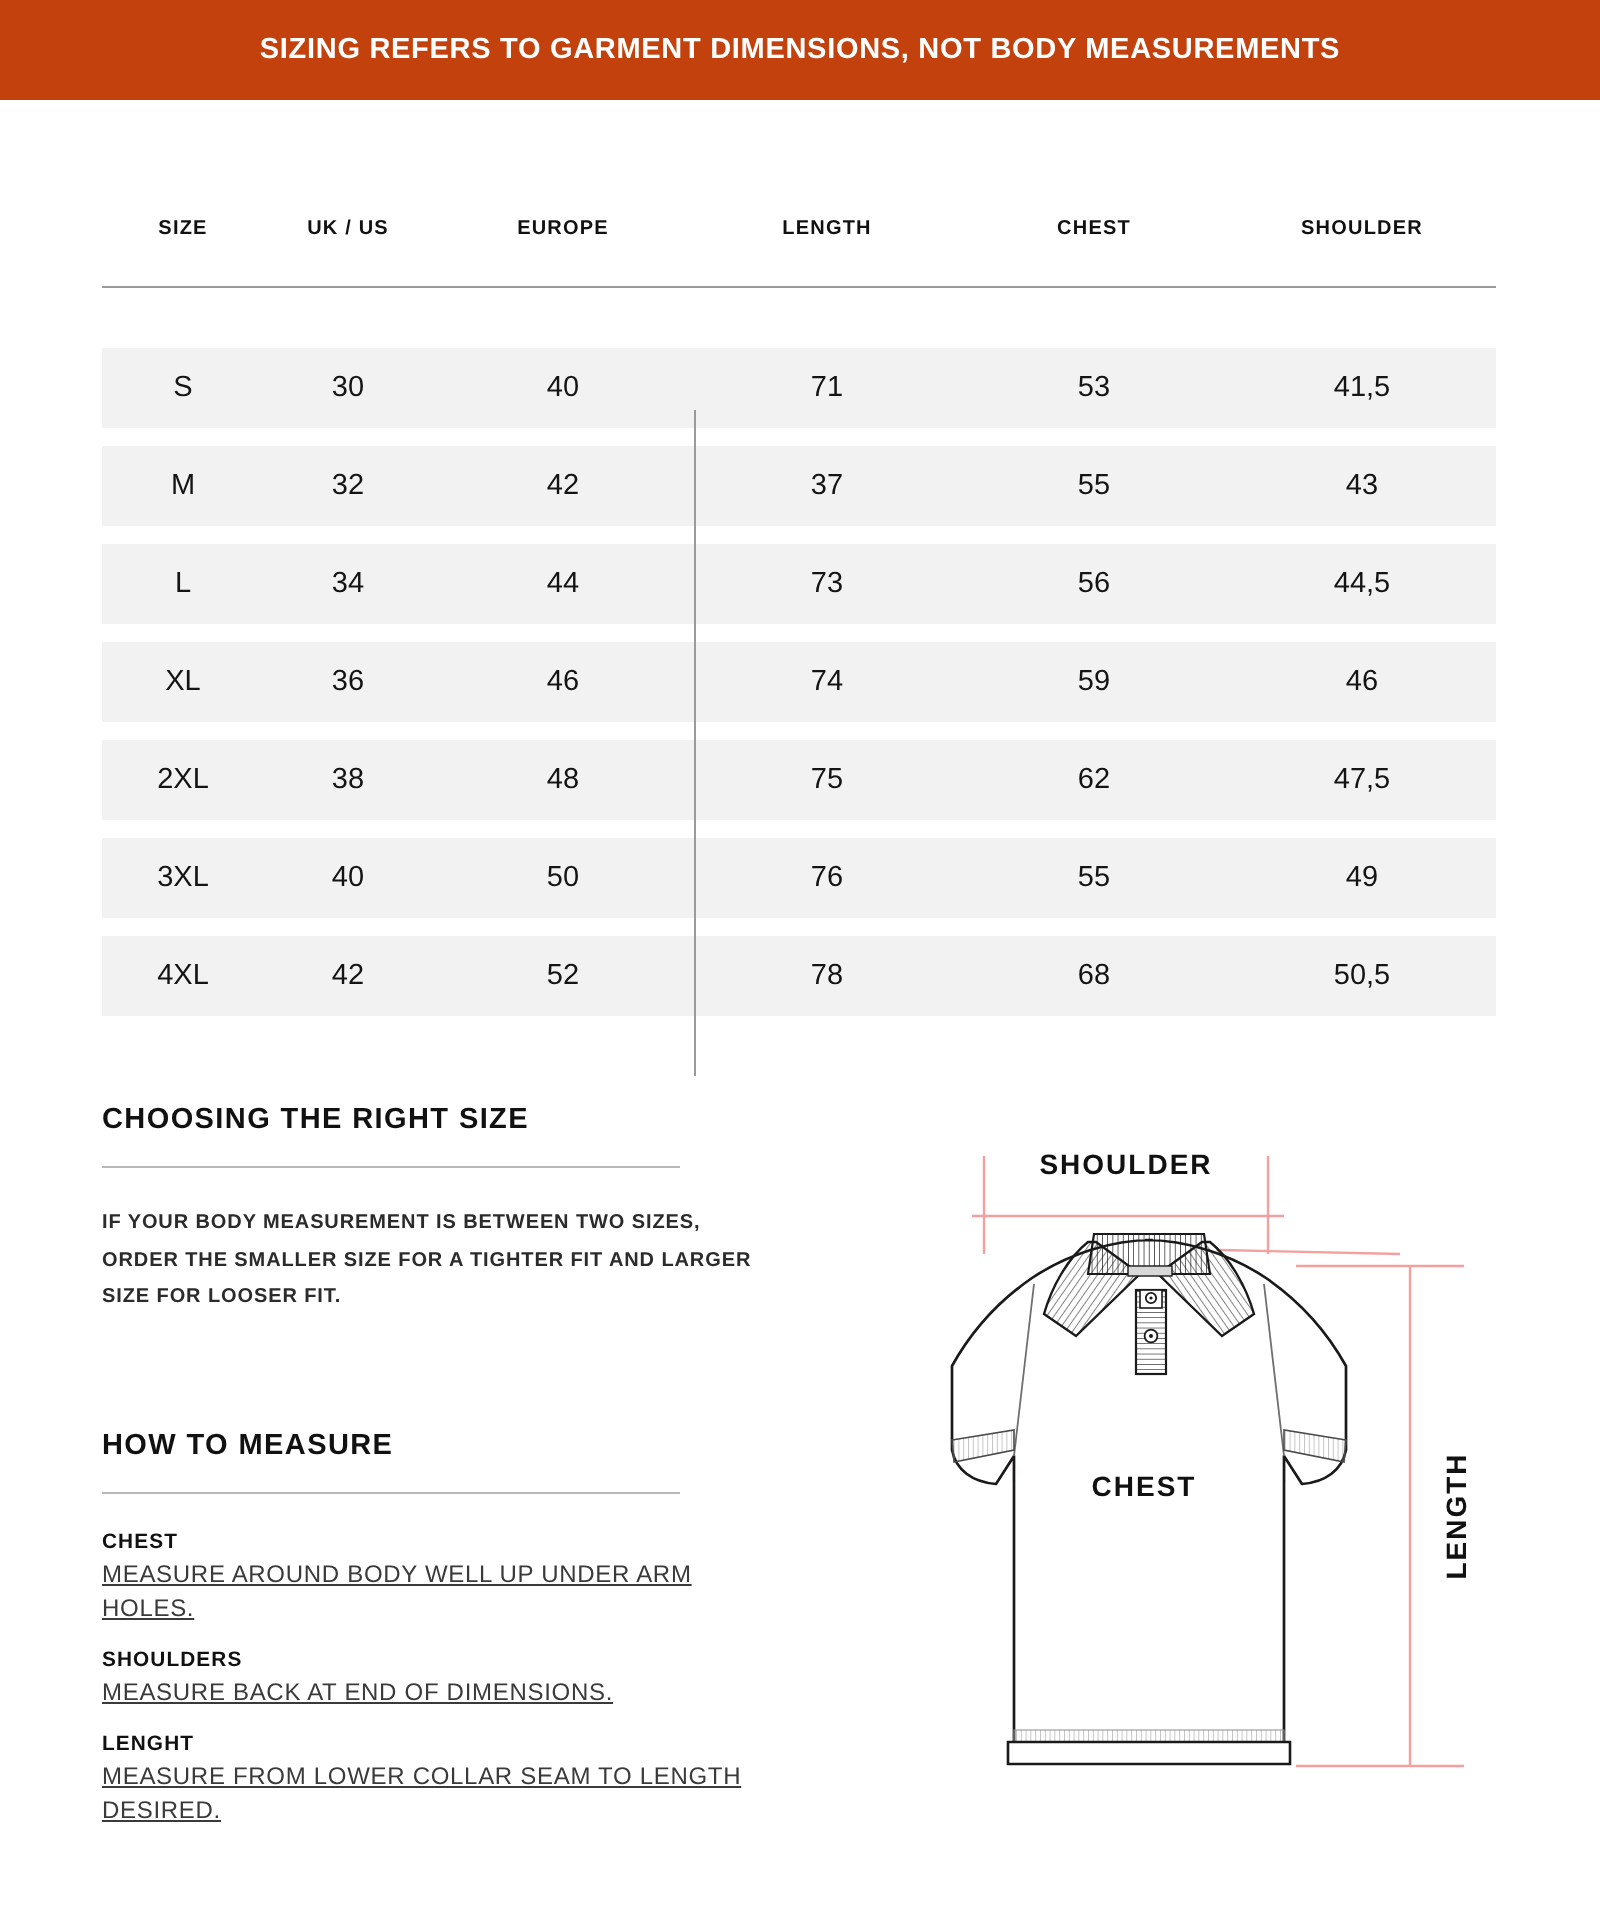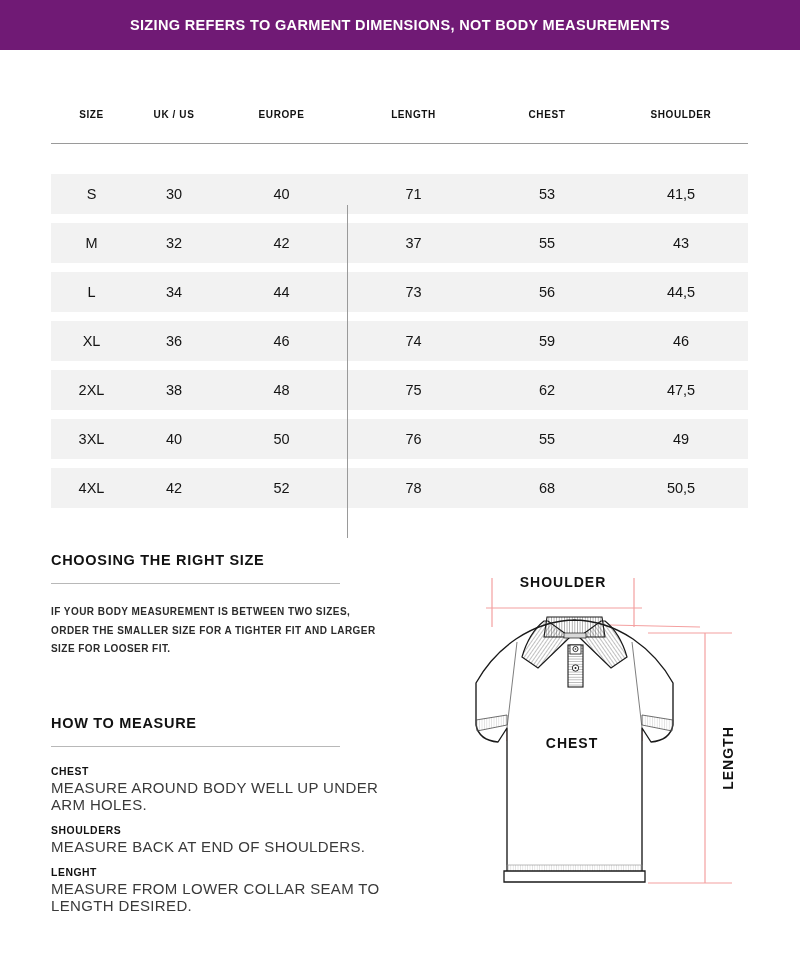--- a/index.html
+++ b/index.html
@@ -18,21 +18,21 @@
     overflow: hidden;
     background: #ffffff;
   }
 
   
   .banner {
     position: absolute;
     left: 0; top: 0;
     width: 800px;
     height: 50px;
-    background: #701a75;
+    background: #c2410c;
     display: flex;
     align-items: center;
     justify-content: center;
   }
   .banner-text {
     color: #ffffff;
     font-size: 14.5px;
     font-weight: bold;
     letter-spacing: 0.35px;
     text-align: center;
@@ -131,26 +131,27 @@
   .info-h2.second { margin-top: 56px; }
   .measure-block { margin-top: 19px; }
   .measure-term {
     font-size: 10.4px;
     font-weight: bold;
     letter-spacing: 0.55px;
     color: #111111;
     margin-bottom: 2px;
   }
   .measure-def {
-    font-size: 15px;
+    font-size: 12px;
     font-weight: normal;
     letter-spacing: 0.35px;
     line-height: 17px;
     color: #3a3a3a;
     margin-bottom: 12px;
+    text-decoration: underline;
   }
 
   
   .diagram {
     position: absolute;
     left: 460px;
     top: 565px;
     width: 340px;
     height: 345px;
   }
@@ -283,21 +284,21 @@
     <p class="info-body">IF YOUR BODY MEASUREMENT IS BETWEEN TWO SIZES, ORDER THE SMALLER SIZE FOR A TIGHTER FIT AND LARGER SIZE FOR LOOSER FIT.</p>
 
     <h2 class="info-h2 second">HOW TO MEASURE</h2>
     <div class="info-rule"></div>
 
     <div class="measure-block">
       <div class="measure-term">CHEST</div>
       <div class="measure-def">MEASURE AROUND BODY WELL UP UNDER ARM HOLES.</div>
 
       <div class="measure-term">SHOULDERS</div>
-      <div class="measure-def">MEASURE BACK AT END OF SHOULDERS.</div>
+      <div class="measure-def">MEASURE BACK AT END OF DIMENSIONS.</div>
 
       <div class="measure-term">LENGHT</div>
       <div class="measure-def">MEASURE FROM LOWER COLLAR SEAM TO LENGTH DESIRED.</div>
     </div>
   </div>
 
   <div class="diagram">
     <svg viewBox="0 0 340 345" xmlns="http://www.w3.org/2000/svg">
       <defs>
         <pattern id="ribLeft" width="3" height="3" patternUnits="userSpaceOnUse" patternTransform="rotate(35)">

